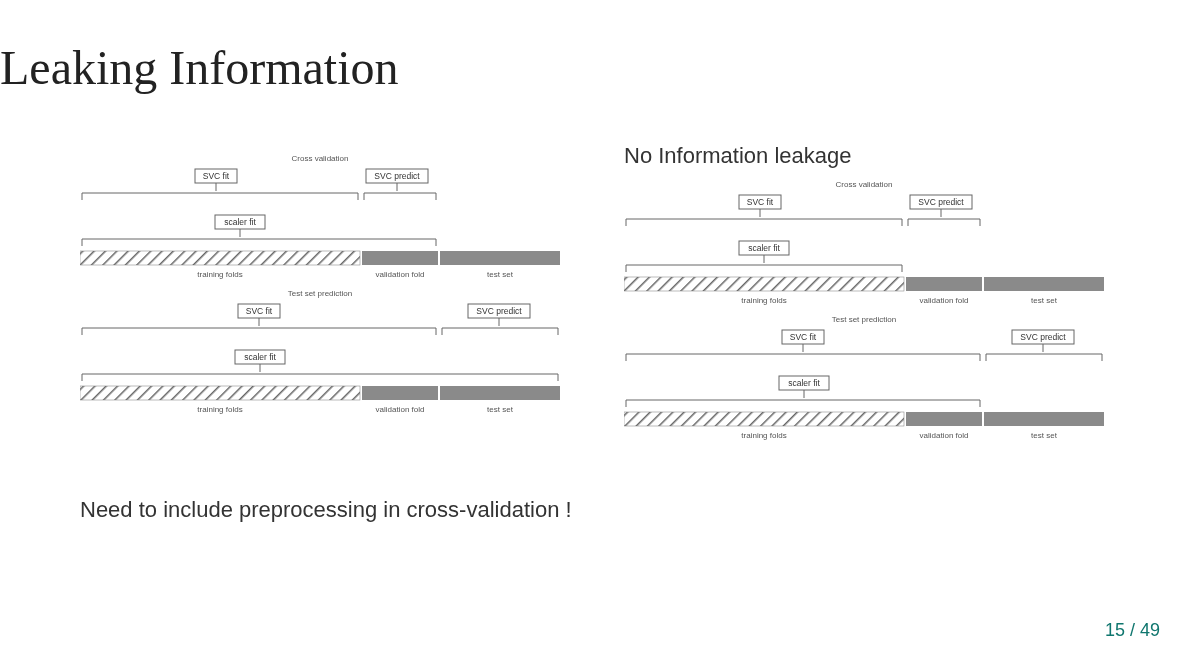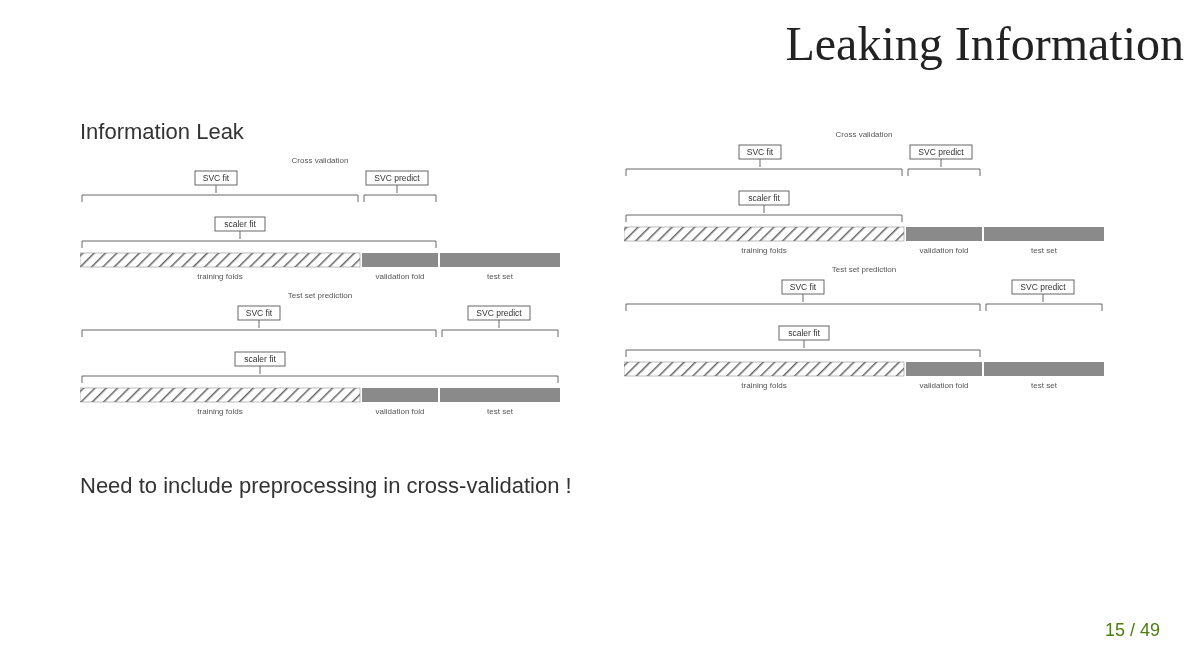--- a/index.html
+++ b/index.html
@@ -9,22 +9,22 @@
     background: #fff;
     font-family: -apple-system, BlinkMacSystemFont, "Segoe UI", Helvetica, Arial, sans-serif;
     color: #333;
     position: relative;
     overflow: hidden;
   }
   .title {
     font-family: Georgia, "Times New Roman", serif;
     font-weight: 400;
     font-size: 48px;
-    text-align: right;
-    margin-top: 16px;
+    text-align: left;
+    margin-top: 40px;
     color: #222;
   }
   .columns {
     display: flex;
     justify-content: space-between;
     padding: 0 80px;
     margin-top: 48px;
   }
   .col { width: 480px; }
   .col-heading {
@@ -49,32 +49,31 @@
     margin-top: 50px;
     font-size: 22px;
     font-weight: 400;
     color: #333;
   }
   .pager {
     position: absolute;
     right: 24px;
     bottom: 18px;
     font-size: 18px;
-    color: #4d7c0f;
+    color: #0f766e;
   }
 </style>
 </head>
 <body>
 
 <h1 class="title">Leaking Information</h1>
 
 <div class="columns">
 
   <div class="col">
-    <div class="col-heading">Information Leak</div>
     <div class="diagram">
       <svg viewBox="0 0 480 270">
         <defs>
           <pattern id="hatchL" patternUnits="userSpaceOnUse" width="8" height="8" patternTransform="rotate(45)">
             <rect width="8" height="8" fill="#fff"></rect>
             <line x1="0" y1="0" x2="0" y2="8" stroke="#666" stroke-width="3"></line>
           </pattern>
         </defs>
 
         <text x="240" y="10" text-anchor="middle" font-size="8" fill="#555">Cross validation</text>
@@ -138,20 +137,21 @@
           <rect x="388" y="153" width="62" height="14" fill="#fff" stroke="#666"></rect>
           <text x="419" y="163" text-anchor="middle" font-size="8.5" fill="#333">SVC predict</text>
           <line x1="419" y1="167" x2="419" y2="175" stroke="#666"></line>
           <path d="M 362 184 L 362 177 L 478 177 L 478 184" fill="none" stroke="#666"></path>
         </g>
       </svg>
     </div>
   </div>
 
   <div class="col">
+    <div class="col-heading">No Information leakage</div>
     <div class="diagram">
       <svg viewBox="0 0 480 270">
         <defs>
           <pattern id="hatchR" patternUnits="userSpaceOnUse" width="8" height="8" patternTransform="rotate(45)">
             <rect width="8" height="8" fill="#fff"></rect>
             <line x1="0" y1="0" x2="0" y2="8" stroke="#666" stroke-width="3"></line>
           </pattern>
         </defs>
 
         <text x="240" y="10" text-anchor="middle" font-size="8" fill="#555">Cross validation</text>

